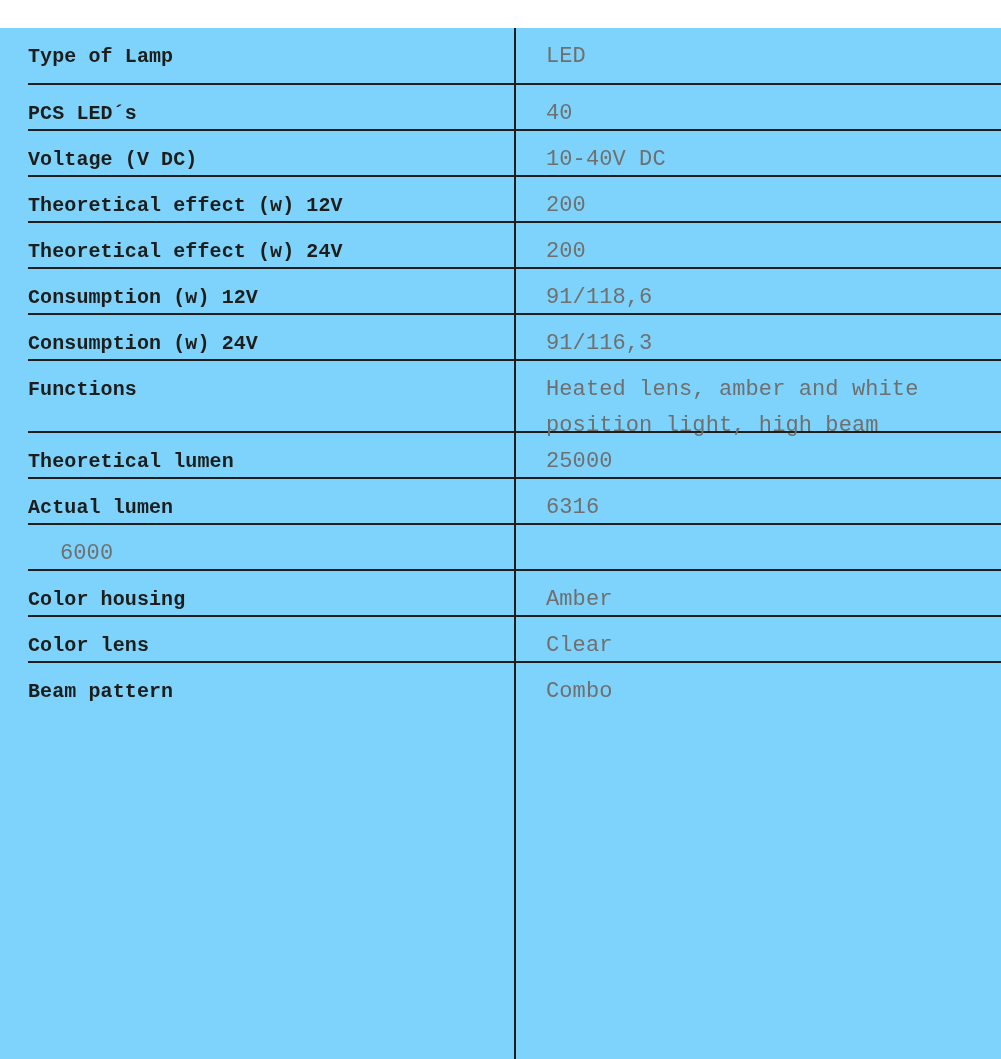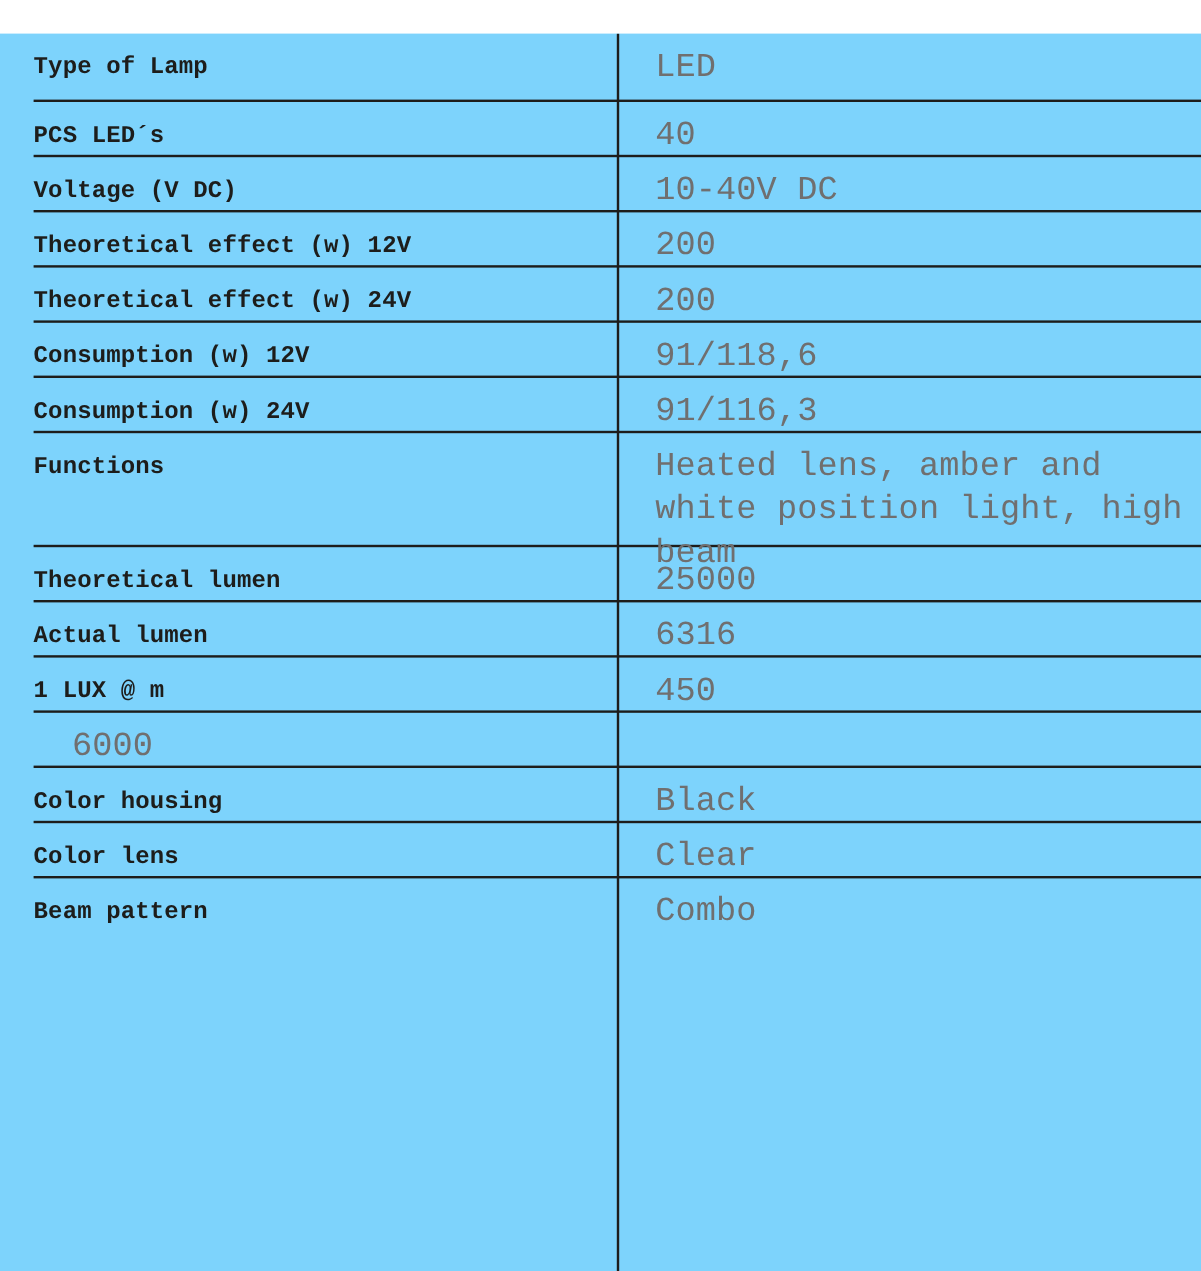--- a/index.html
+++ b/index.html
@@ -23,37 +23,37 @@
   .row {
     box-sizing: border-box;
     margin-left: 28px;
     height: 46px;
     border-bottom: 2px solid #1d1d1b;
     display: flex;
     align-items: flex-start;
     padding-top: 11px;
   }
   .row.first { height: 57px; }
-  .row.tall  { height: 95px; }
+  .row.tall  { height: 72px; }
   .row.last  { height: 58px; border-bottom: none; }
   .label {
     flex: 0 0 486px;
     box-sizing: border-box;
     font-size: 20px;
     font-weight: bold;
     line-height: 36px;
     color: #1d1d1b;
     letter-spacing: 0.1px;
     white-space: nowrap;
   }
   .value {
     flex: 1 1 auto;
     box-sizing: border-box;
     padding-left: 32px;
-    font-size: 28px;
+    font-size: 22px;
     font-weight: normal;
     line-height: 36px;
     color: #706f6f;
     letter-spacing: 0.1px;
   }
   .v-divider {
     position: absolute;
     left: 514px;
     top: 0;
     width: 2px;
@@ -109,33 +109,29 @@
   <div class="row">
     <div class="label">Theoretical lumen</div>
     <div class="value">25000</div>
   </div>
 
   <div class="row">
     <div class="label">Actual lumen</div>
     <div class="value">6316</div>
   </div>
 
-  <div class="row">
-    <div class="label">1 LUX @ m</div>
-    <div class="value">450</div>
-  </div>
 
   <div class="row">
     <div class="value">6000</div>
   </div>
 
 
   <div class="row">
     <div class="label">Color housing</div>
-    <div class="value">Black</div>
+    <div class="value">Amber</div>
   </div>
 
   <div class="row">
     <div class="label">Color lens</div>
     <div class="value">Clear</div>
   </div>
 
 
   <div class="row last">
     <div class="label">Beam pattern</div>

